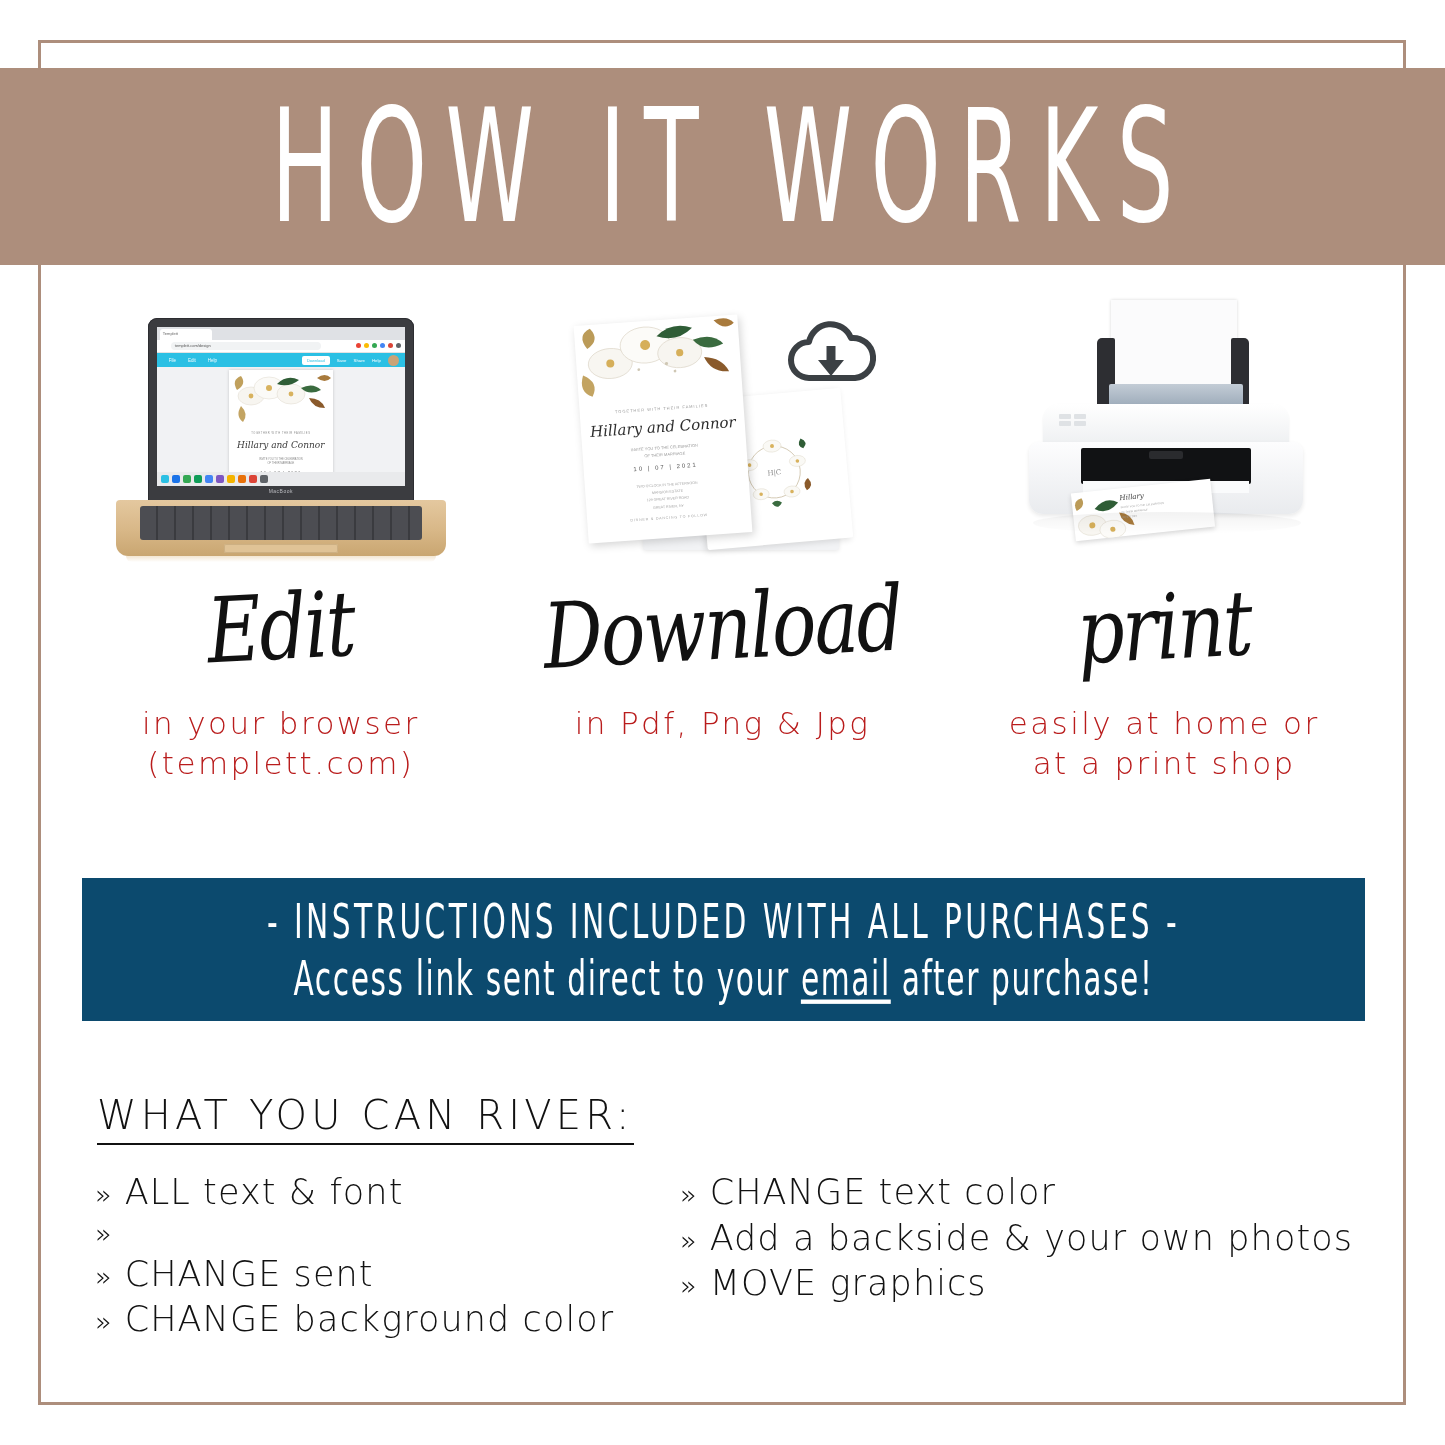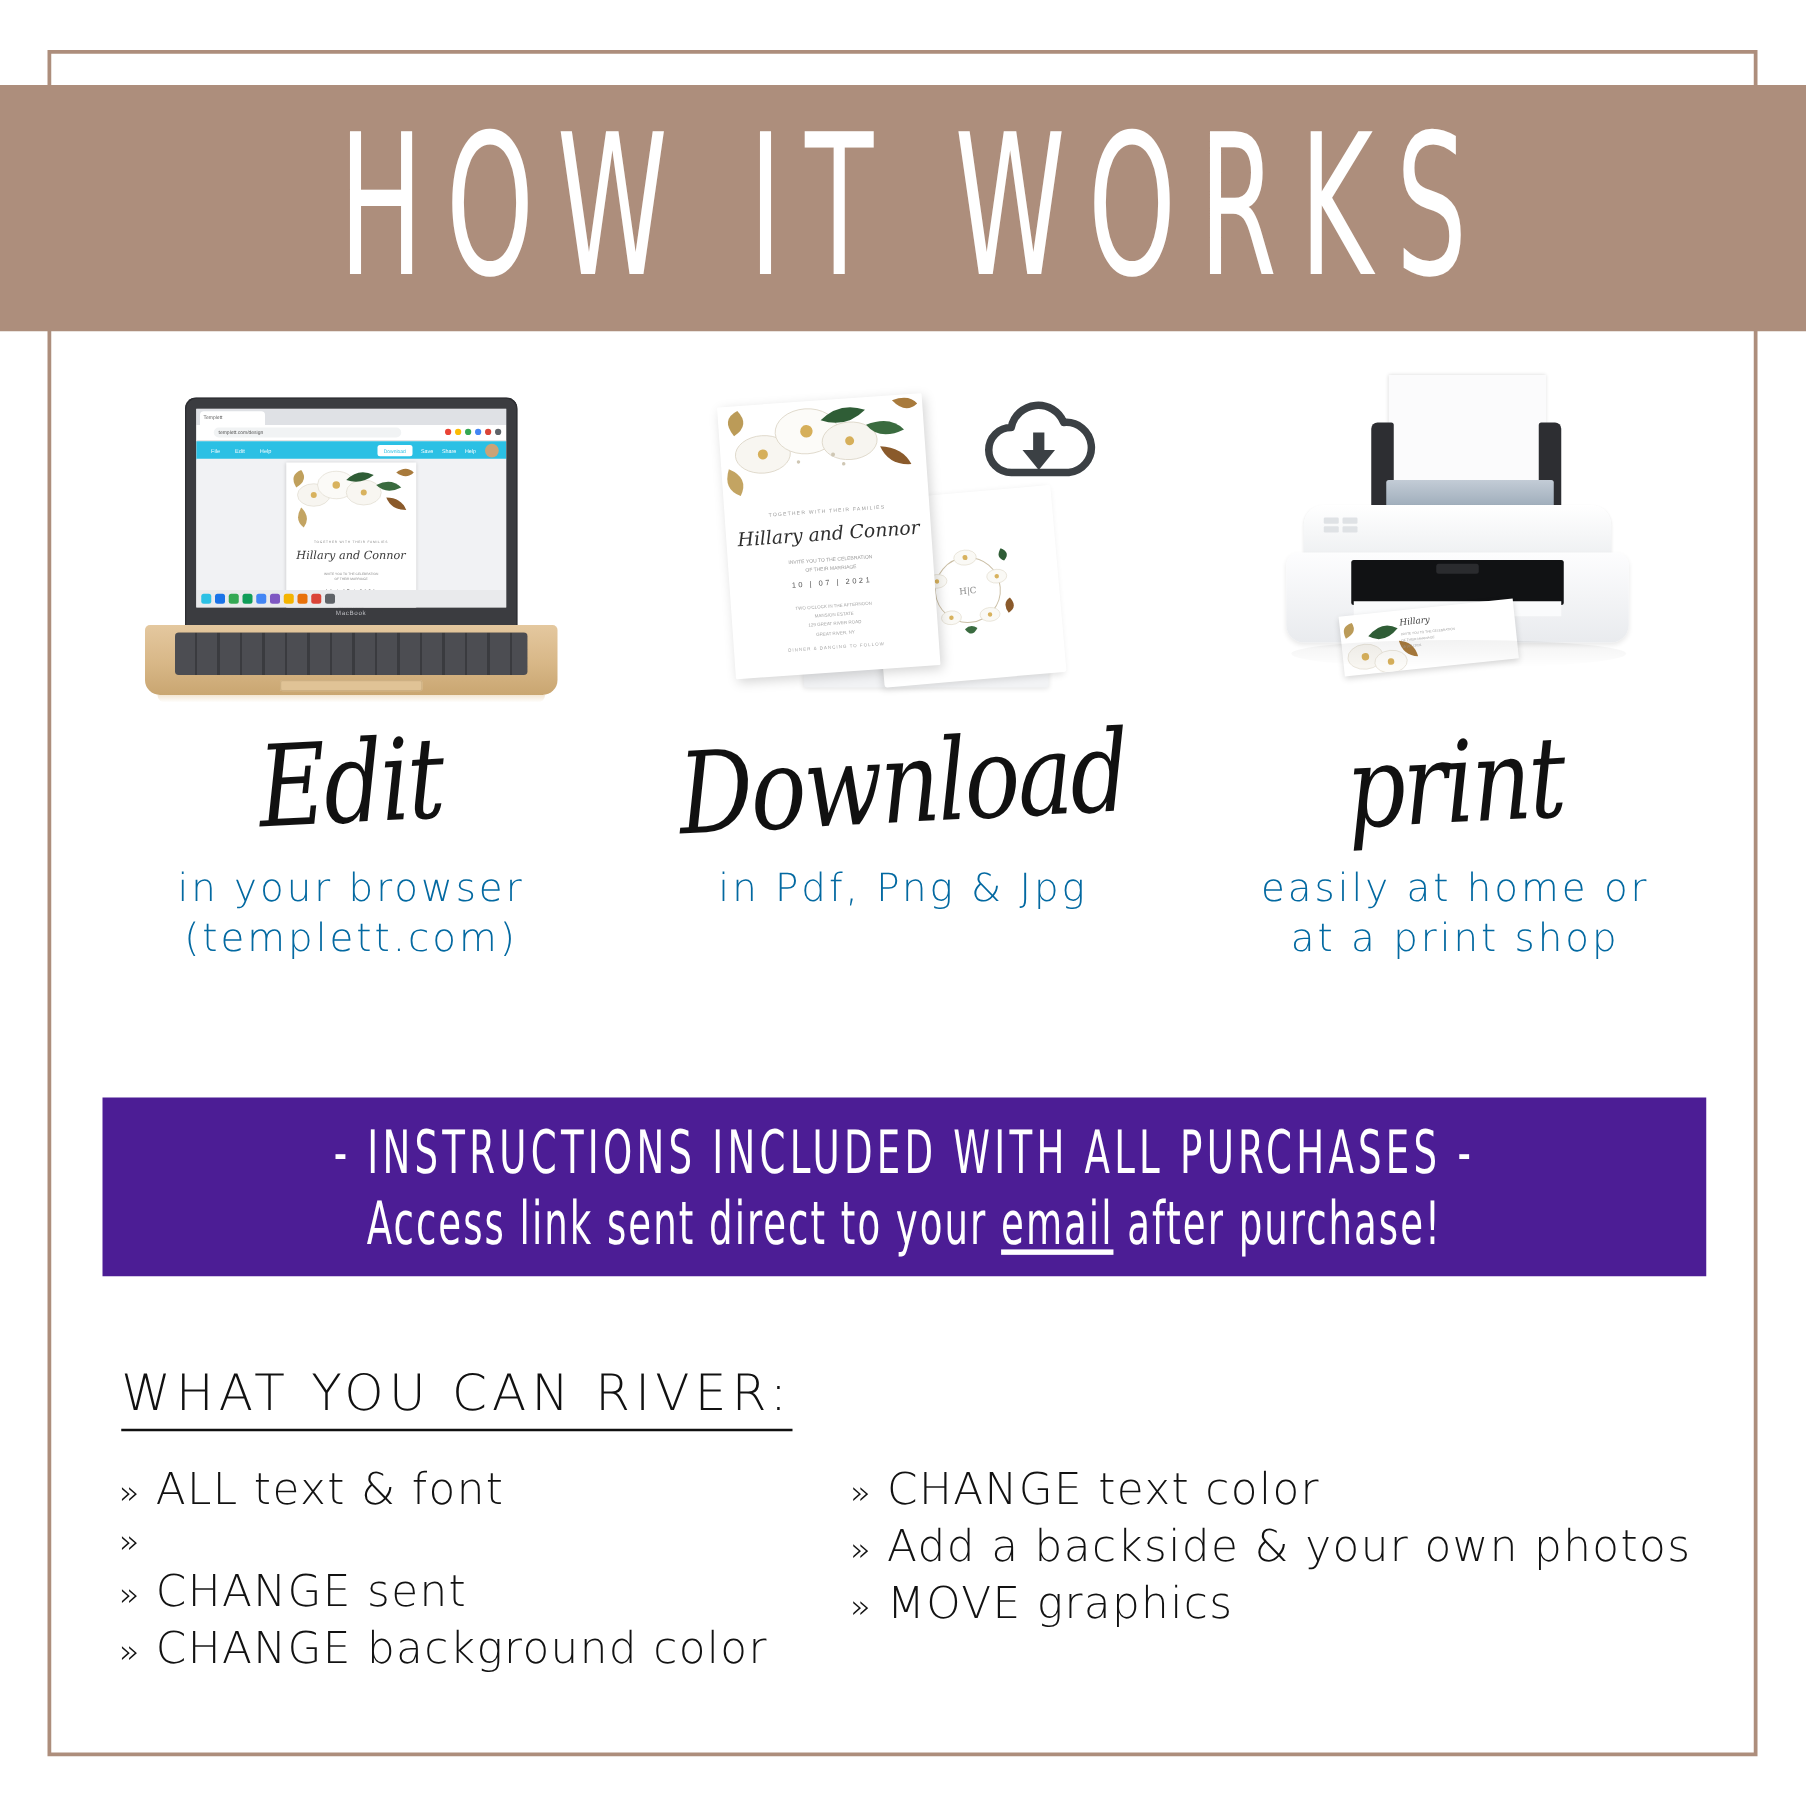--- a/index.html
+++ b/index.html
@@ -84,27 +84,27 @@
     color: #111111;
     font-size: 74px;
     font-family: "DejaVu Serif", serif;
     font-style: italic;
     font-weight: 400;
     letter-spacing: -2px;
     transform: rotate(-3deg) scaleY(1.22);
   }
   .step-caption {
     text-align: center;
-    color: #0369a1;
+    color: #b91c1c;
     font-size: 31px;
     line-height: 1.28;
     letter-spacing: 2.4px;
     font-family: "DejaVu Sans", sans-serif;
     font-weight: 300;
-    margin-top: 6px;
+    margin-top: 18px;
   }
 
   
   .laptop { position: relative; width: 330px; height: 250px; }
   .laptop-lid {
     position: absolute; left: 32px; top: 0; width: 266px; height: 186px;
     background: #3b3c40; border-radius: 9px 9px 3px 3px;
     box-shadow: inset 0 0 0 1px #2c2d31;
   }
   .laptop-screen {
@@ -198,21 +198,21 @@
   }
   .pr-shadow { position:absolute; left:34px; top:212px; width:268px; height:22px; background: linear-gradient(180deg,rgba(0,0,0,.05),rgba(0,0,0,0)); border-radius:50%; }
 
   
   #instructions-banner {
     position: absolute;
     left: 82px;
     top: 878px;
     width: 1283px;
     height: 143px;
-    background: #4c1d95;
+    background: #0c4a6e;
     display: flex;
     flex-direction: column;
     align-items: center;
     justify-content: center;
   }
   #instr-line1 {
     color: #ffffff;
     font-size: 33px;
     letter-spacing: 3.4px;
     font-weight: 300;

